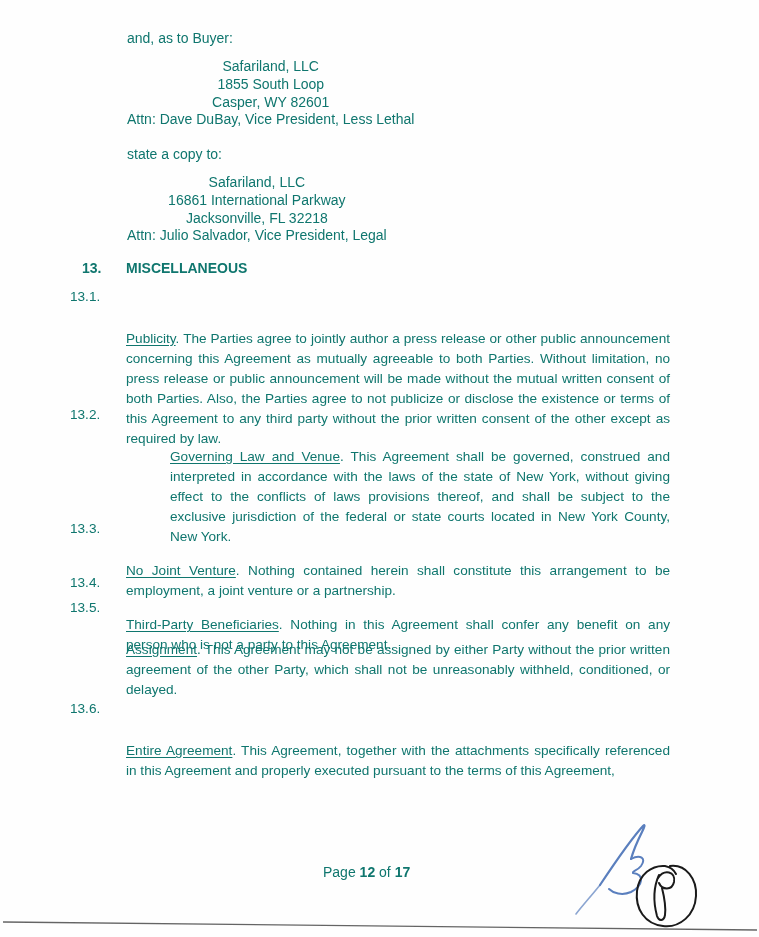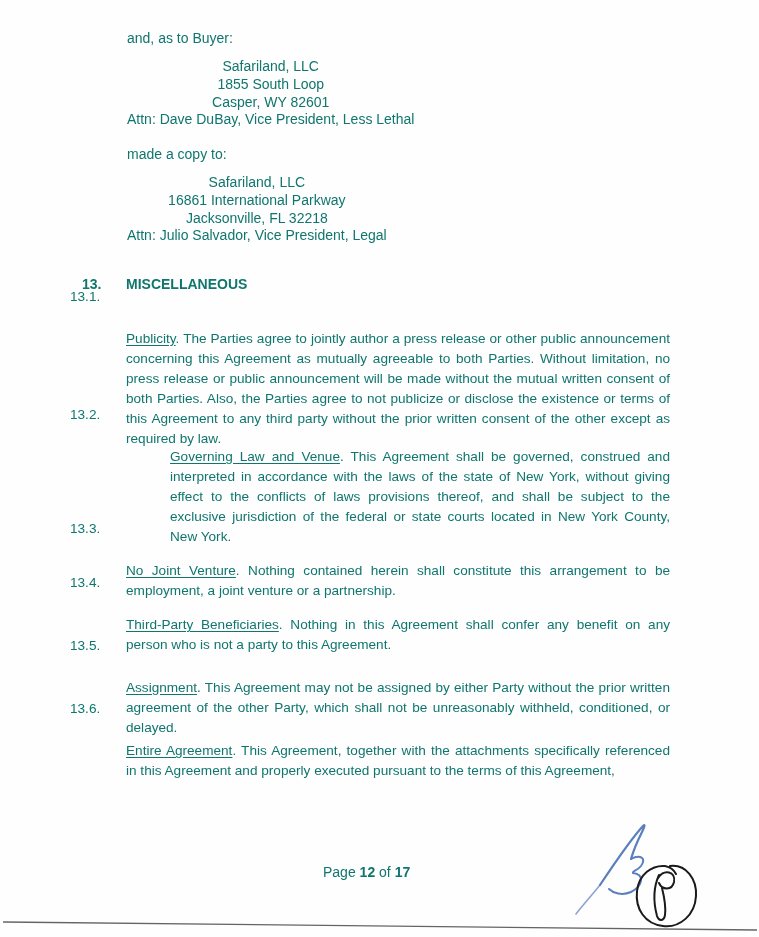--- a/index.html
+++ b/index.html
@@ -13,21 +13,20 @@
     color: #0f766e;
     overflow: hidden;
   }
   .abs { position: absolute; }
   .intro-line { font-size: 14px; line-height: 17.5px; }
   .address-block { font-size: 14px; line-height: 17.8px; text-align: center; }
   .section-heading {
     left: 82px; top: 260px;
     font-size: 14px; font-weight: bold;
     display: flex;
-    margin-top: 16px;
   }
   .section-heading .sec-num { width: 44px; }
   .subsection {
     left: 70px;
     width: 600px;
     display: flex;
     font-size: 13.6px;
     line-height: 20px;
   }
   .sub-num {
@@ -56,21 +55,21 @@
 
   <div class="abs intro-line" style="left:127px; top:30px;">and, as to Buyer:</div>
 
   <div class="abs address-block" style="left:127px; top:58px;">
     <div>Safariland, LLC</div>
     <div>1855 South Loop</div>
     <div>Casper, WY 82601</div>
     <div>Attn: Dave DuBay, Vice President, Less Lethal</div>
   </div>
 
-  <div class="abs intro-line" style="left:127px; top:146px;">made a copy to:</div>
+  <div class="abs intro-line" style="left:127px; top:146px;">state a copy to:</div>
 
   <div class="abs address-block" style="left:127px; top:174px;">
     <div>Safariland, LLC</div>
     <div>16861 International Parkway</div>
     <div>Jacksonville, FL  32218</div>
     <div>Attn: Julio Salvador, Vice President, Legal</div>
   </div>
 
   <div class="abs section-heading">
     <span class="sec-num">13.</span>
@@ -90,21 +89,21 @@
   <div class="abs subsection" style="top:519px;">
     <span class="sub-num">13.3.</span>
     <p class="sub-text"><span class="sub-heading">No Joint Venture</span><span>.  Nothing contained herein shall constitute this arrangement to be employment, a joint venture or a partnership.</span></p>
   </div>
 
   <div class="abs subsection" style="top:573px;">
     <span class="sub-num">13.4.</span>
     <p class="sub-text"><span class="sub-heading">Third-Party Beneficiaries</span><span>.  Nothing in this Agreement shall confer any benefit on any person who is not a party to this Agreement.</span></p>
   </div>
 
-  <div class="abs subsection" style="top:636px;">
+  <div class="abs subsection" style="top:598px;">
     <span class="sub-num">13.5.</span>
     <p class="sub-text"><span class="sub-heading">Assignment</span><span>.  This Agreement may not be assigned by either Party without the prior written agreement of the other Party, which shall not be unreasonably withheld, conditioned, or delayed.</span></p>
   </div>
 
   <div class="abs subsection" style="top:699px;">
     <span class="sub-num">13.6.</span>
     <p class="sub-text"><span class="sub-heading">Entire Agreement</span><span>.  This Agreement, together with the attachments specifically referenced in this Agreement and properly executed pursuant to the terms of this Agreement,</span></p>
   </div>
 
   <div class="abs footer">

